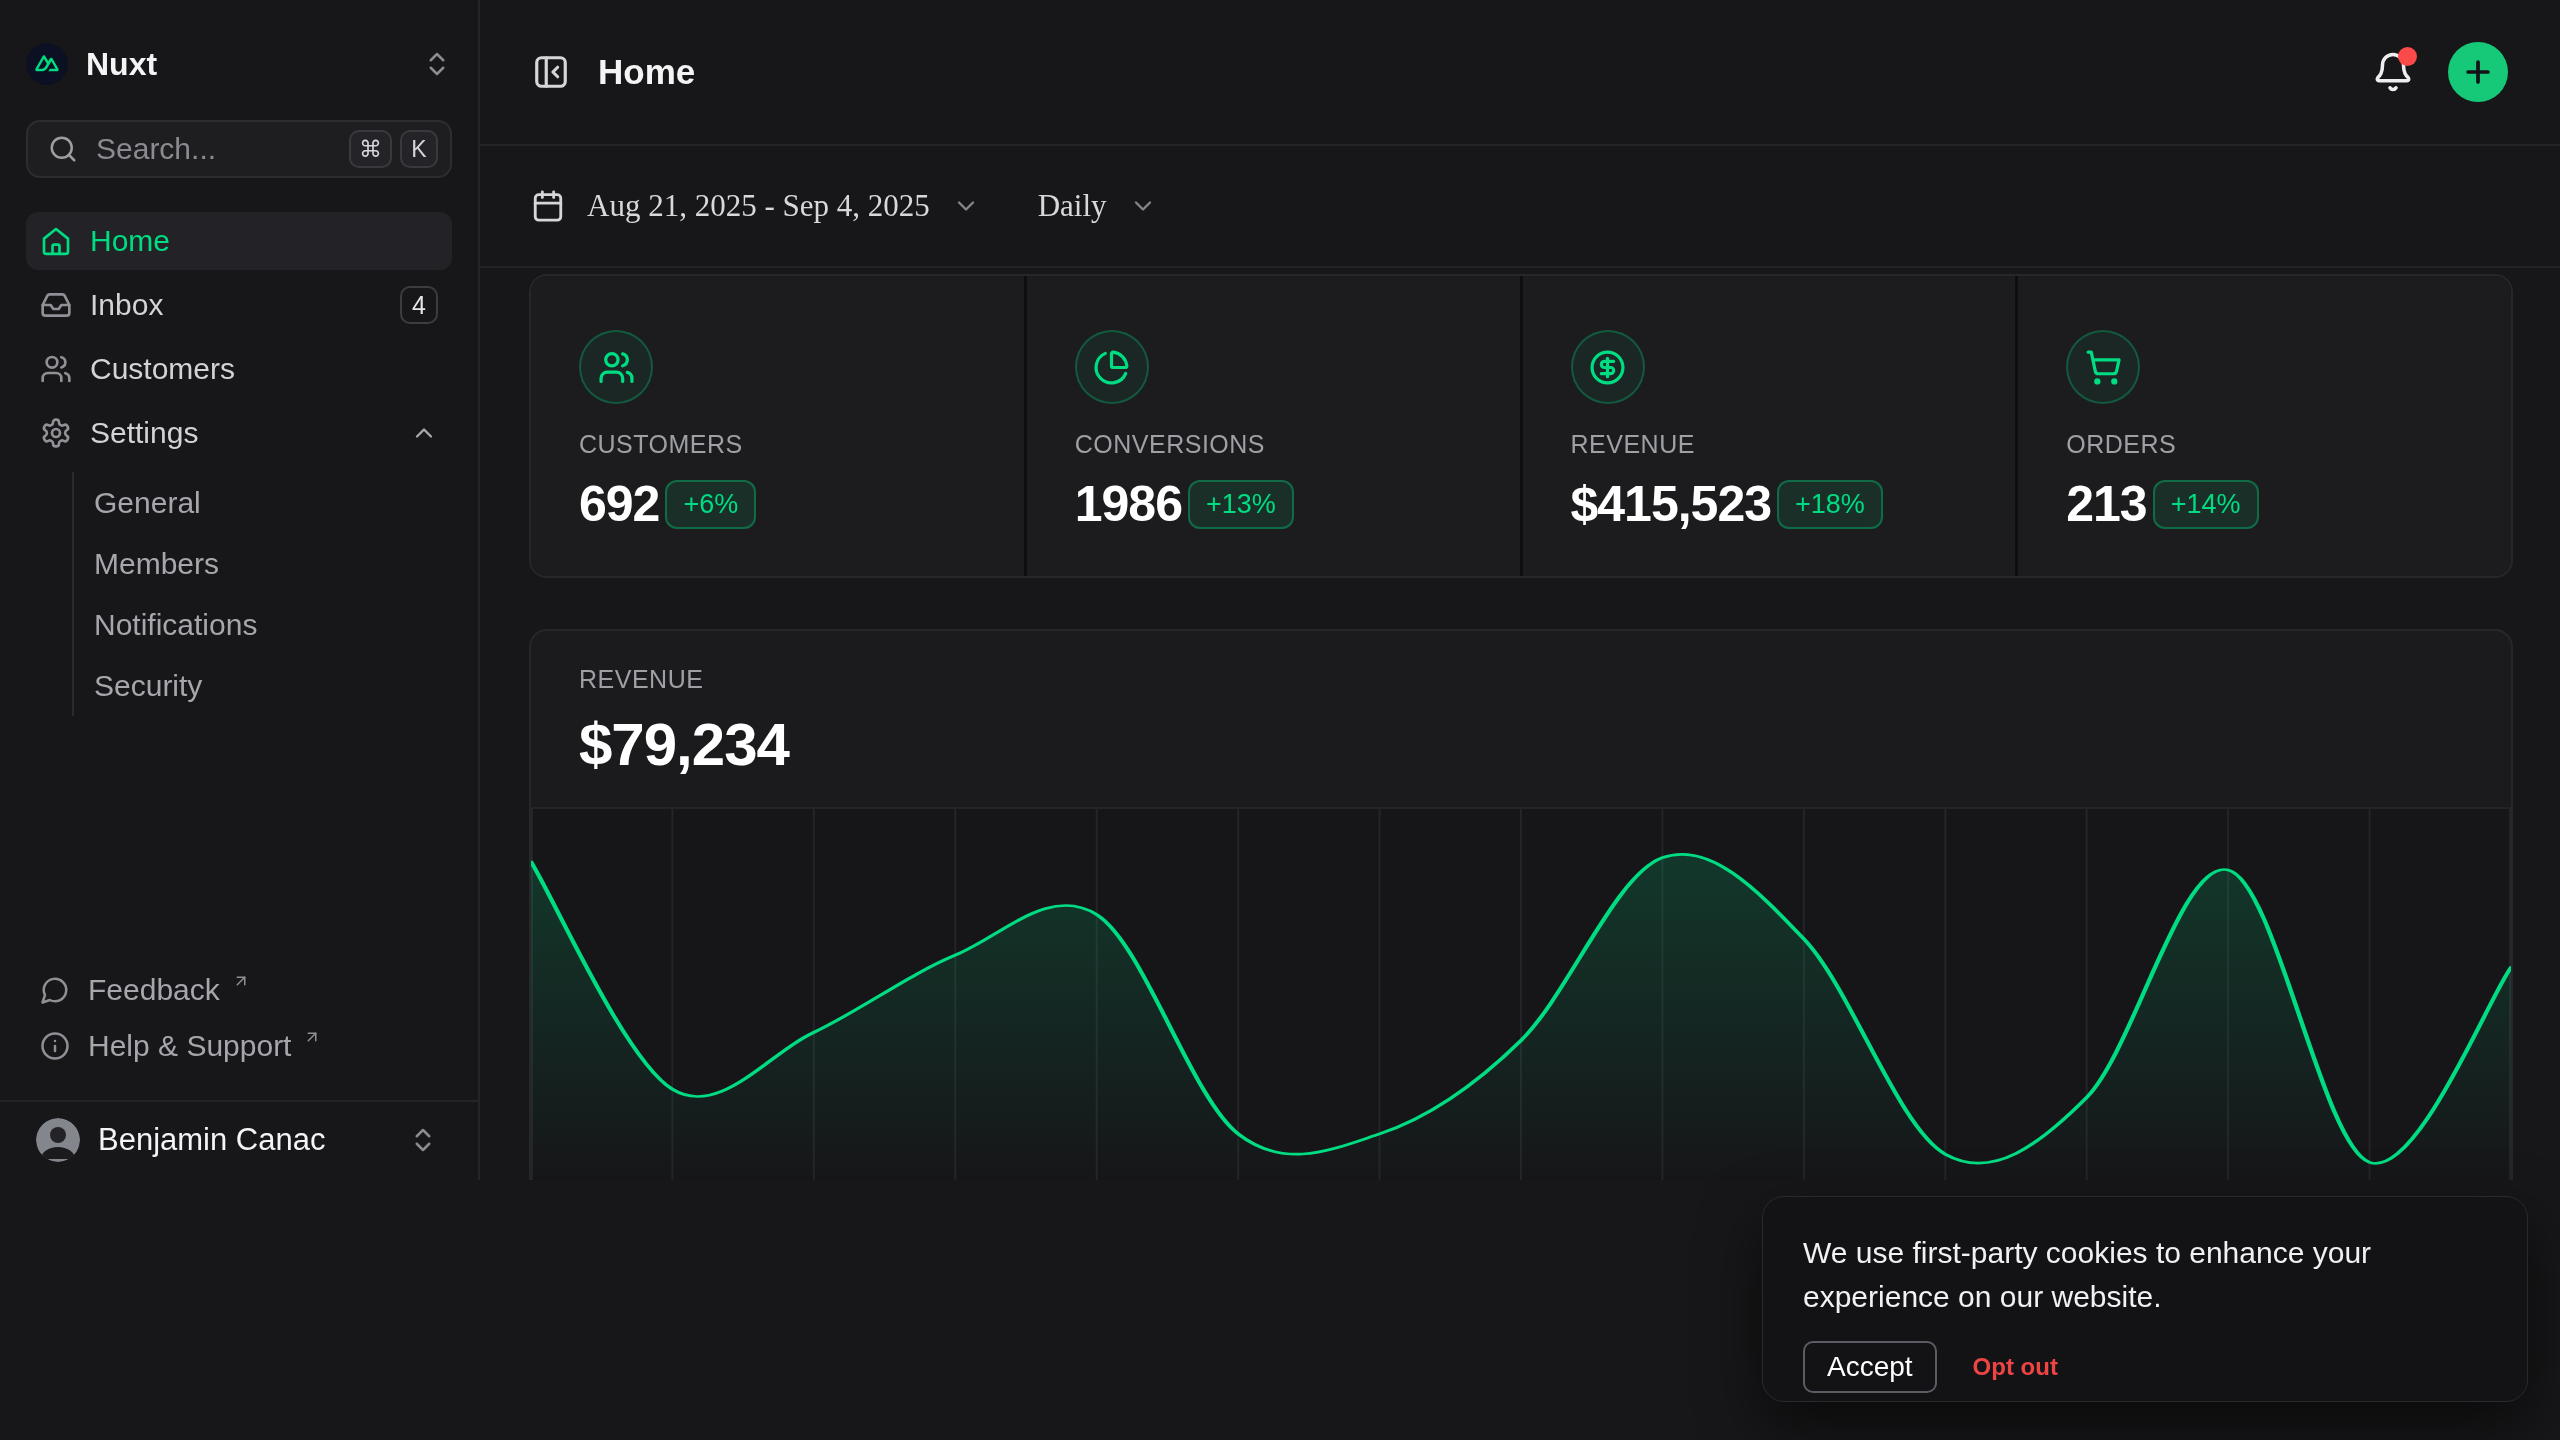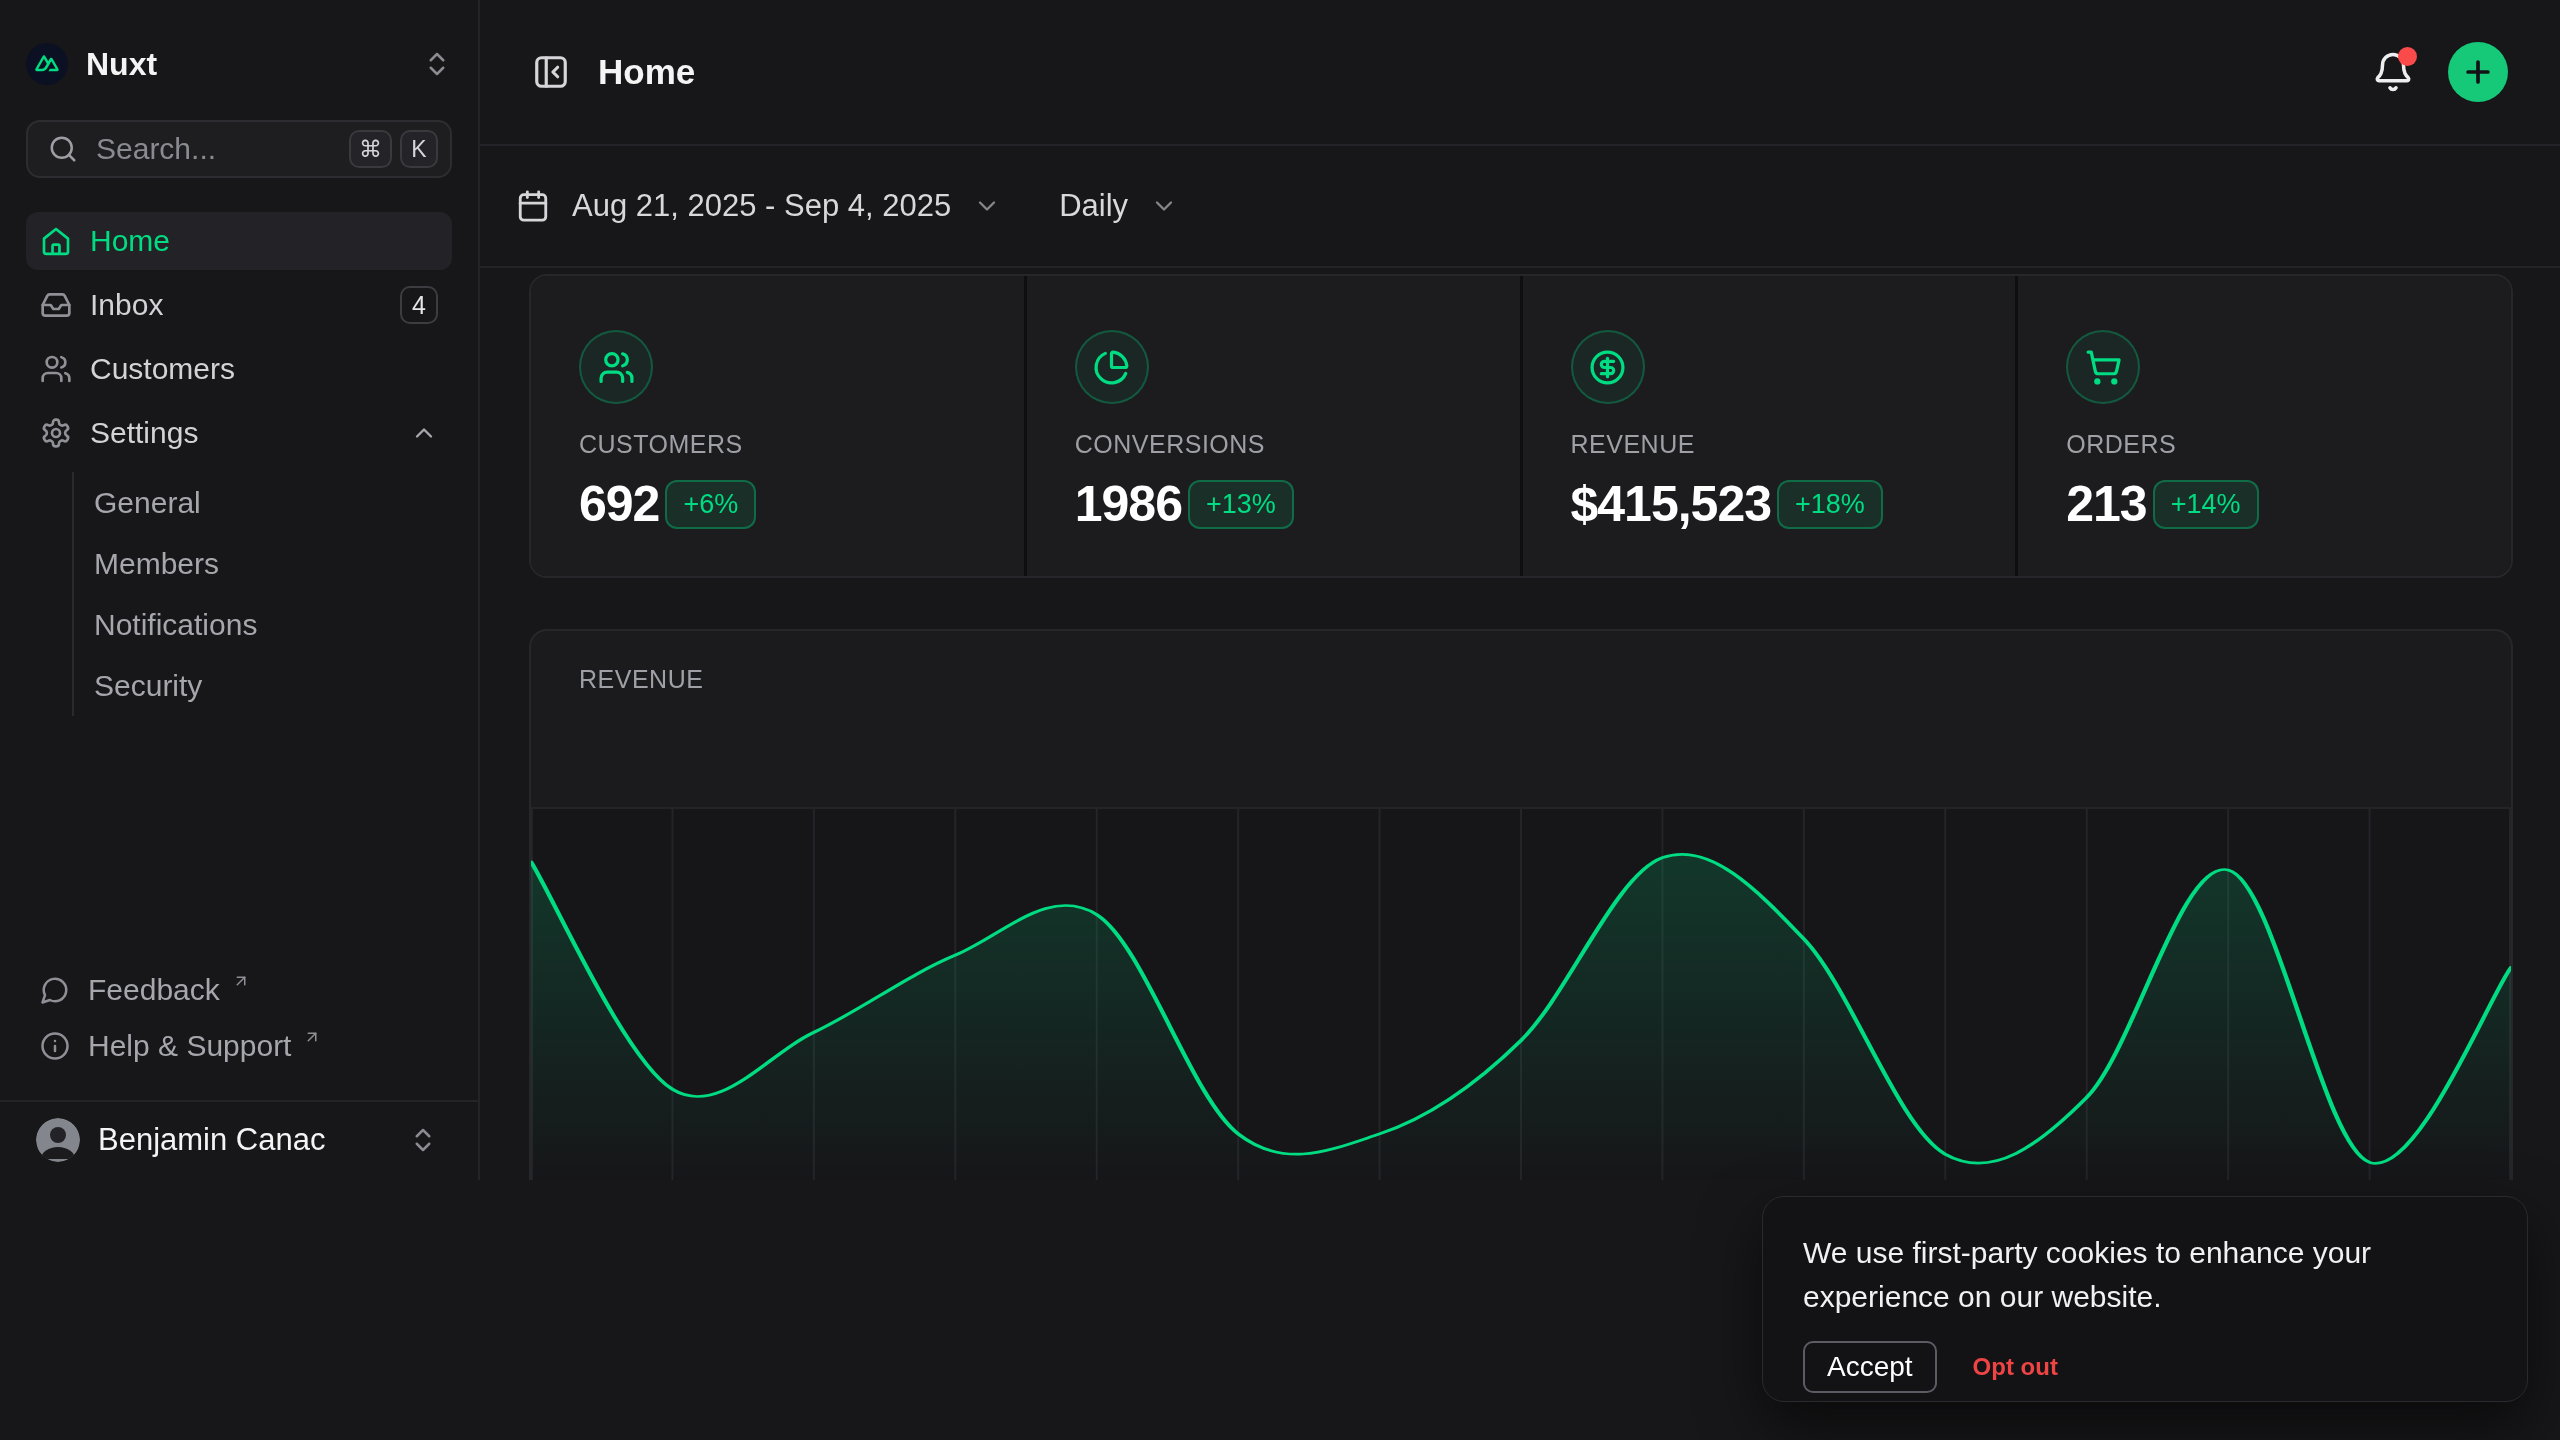--- a/index.html
+++ b/index.html
@@ -89,21 +89,21 @@
   .topbar-right { display:flex; align-items:center; gap:34px; }
   .bell-btn { position:relative; color:#eeeef0; cursor:pointer; display:flex; }
   .bell-dot { position:absolute; top:-4px; right:-3px; width:19px; height:19px; border-radius:50%; background:#fb4a4a; }
   .add-btn {
     width:60px; height:60px; border-radius:50%; background:#16c979; border:none;
     display:flex; align-items:center; justify-content:center; cursor:pointer; color:#131316;
   }
 
   .toolbar {
     height:122px; border-bottom:2px solid #242428; flex:0 0 122px;
-    display:flex; align-items:center; padding:0 36px; gap:58px;
+    display:flex; align-items:center; padding:0 51px; gap:58px;font-family:Liberation Serif, serif;
   }
   .tool-group { display:flex; align-items:center; gap:22px; cursor:pointer; border-radius:10px; }
   .cal-ic { color:#d6d6da; display:flex; }
   .tool-label { font-size:31px; font-weight:500; color:#d8d8dc; }
   .tool-chev { color:#85858c; display:flex; }
 
   .content { flex:1; padding:6px 47px 0 49px; display:flex; flex-direction:column; overflow:hidden; }
 
   
   .stats {
@@ -422,20 +422,21 @@
           <div class="stat-value-row">
             <span class="stat-value">213</span>
             <span class="delta-badge">+14%</span>
           </div>
         </div>
       </section>
 
       <section class="revenue-card">
         <div class="rev-head">
           <div class="rev-label">REVENUE</div>
+          <div class="rev-value">$79,234</div>
         </div>
         <div class="rev-plot">
           <svg id="rev-chart" viewBox="0 0 1984 634" preserveAspectRatio="none">
             <defs>
               <linearGradient id="gfill" x1="0" y1="0" x2="0" y2="1">
                 <stop offset="0" stop-color="#00dc82" stop-opacity="0.17"></stop>
                 <stop offset="1" stop-color="#00dc82" stop-opacity="0"></stop>
               </linearGradient>
             </defs>
             <g id="gridlines" stroke="#242429" stroke-width="2">

